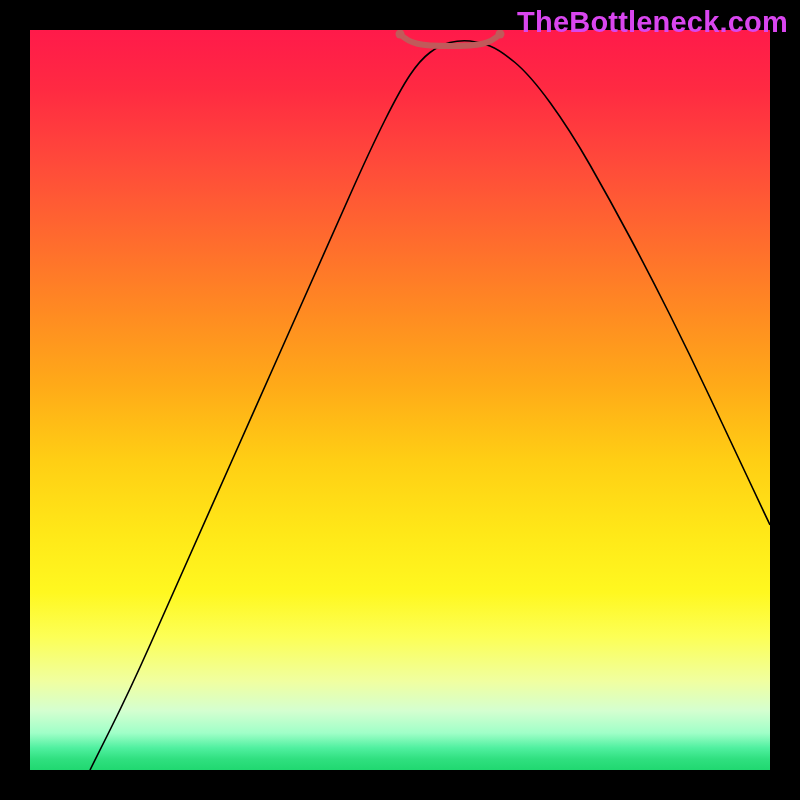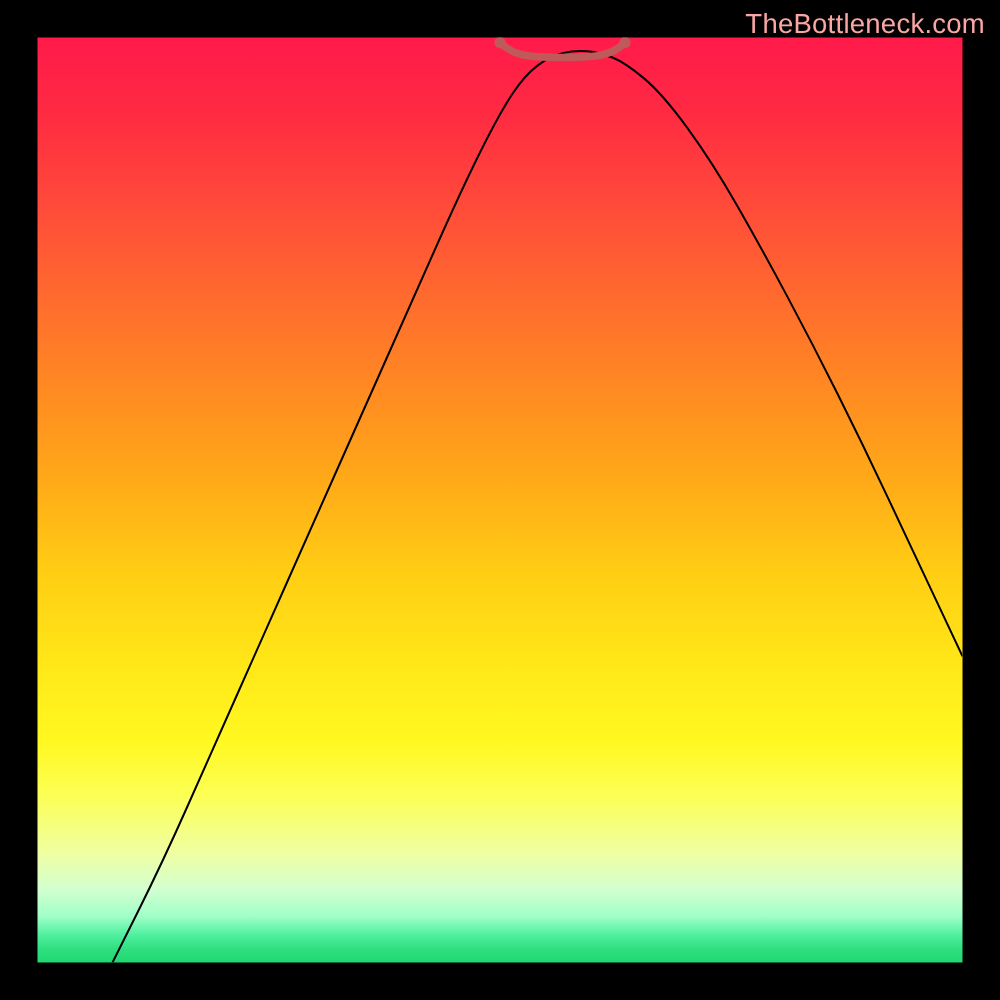--- a/index.html
+++ b/index.html
@@ -34,23 +34,23 @@
       #a0ffc8 95%,
       #50f0a0 97%,
       #30e080 98.5%,
       #20d870 100%
     );
   }
   .watermark {
     position: absolute;
     top: 6px;
     right: 12px;
-    color: #fca5a5;
-    font-size: 22px;
-    font-weight: 400;
+    color: #d946ef;
+    font-size: 29px;
+    font-weight: 700;
     letter-spacing: 0.2px;
     z-index: 10;
   }
   svg.overlay {
     position: absolute;
     left: 0;
     top: 0;
     width: 740px;
     height: 740px;
   }

